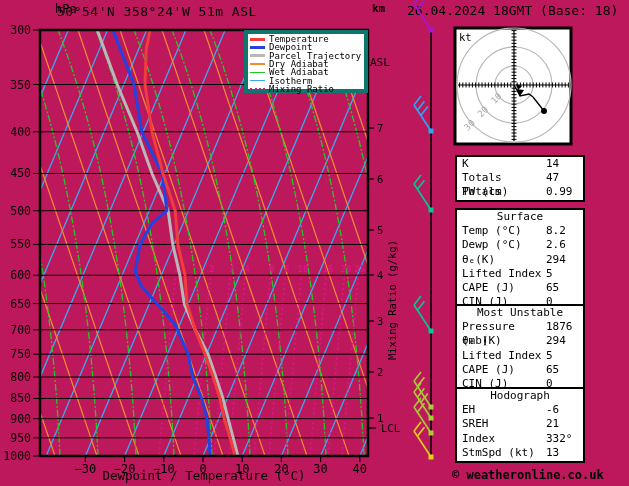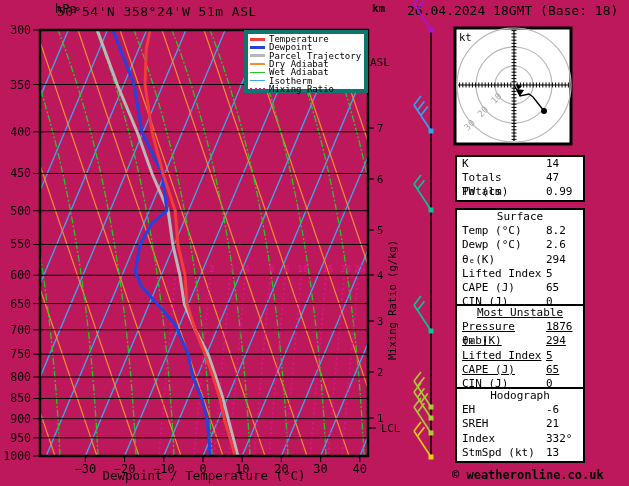--- a/index.html
+++ b/index.html
@@ -383,21 +383,21 @@
         </div>
         <div class="trow">
           <span>CAPE (J)</span>
           <span>65</span>
         </div>
         <div class="trow">
           <span>CIN (J)</span>
           <span>0</span>
         </div>
       </div>
-      <div class="tbox" style="top: 149px; height: 91px; text-decoration: underline;">
+      <div class="tbox" style="top: 149px; height: 91px;">
         <div class="thead">Most Unstable</div>
         <div class="trow">
           <span>Pressure (mb)</span>
           <span>1876</span>
         </div>
         <div class="trow">
           <span>θₑ (K)</span>
           <span>294</span>
         </div>
         <div class="trow">

